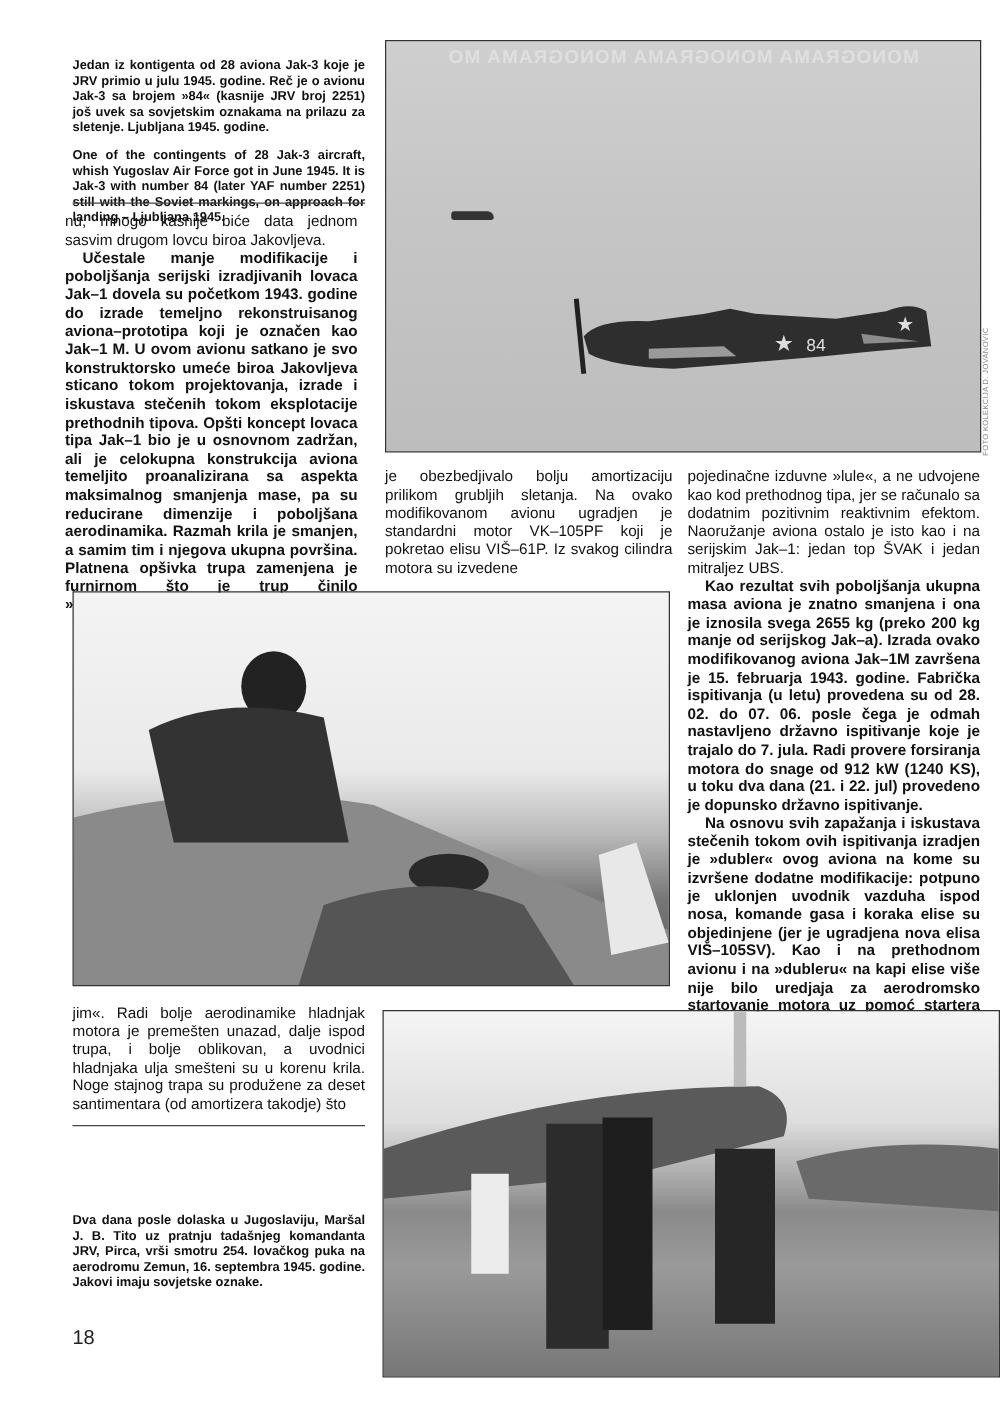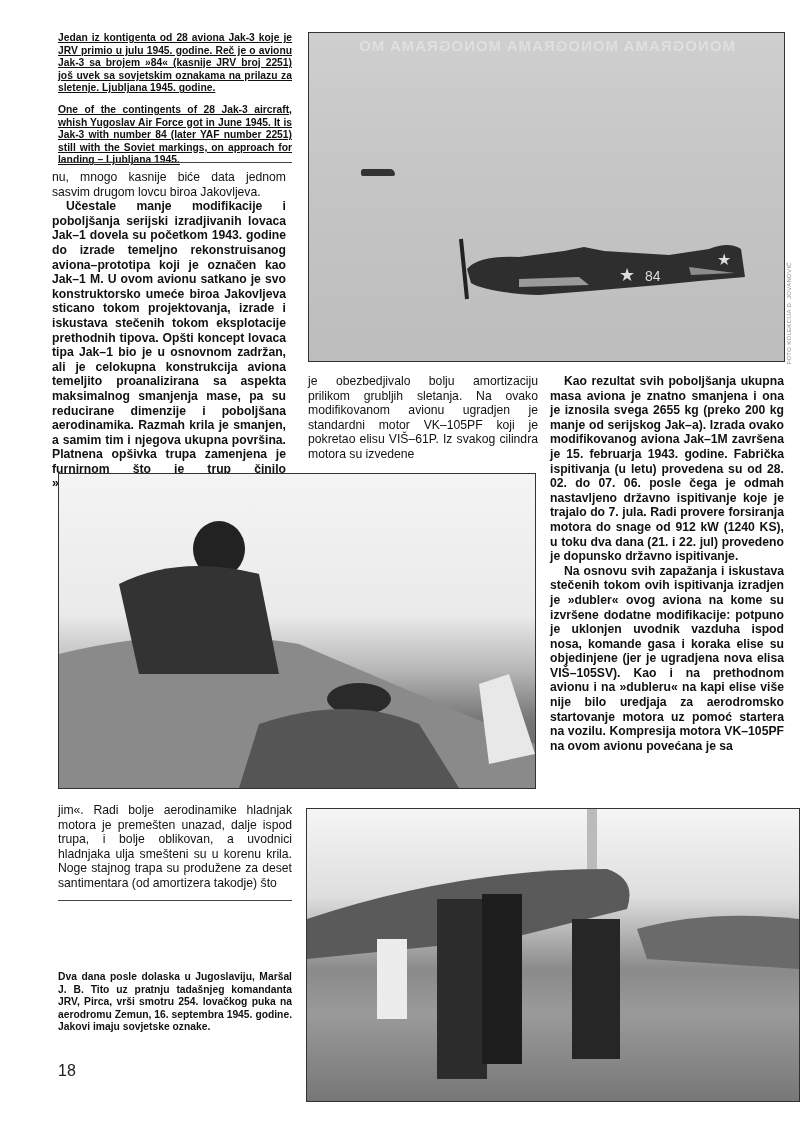--- a/index.html
+++ b/index.html
@@ -33,21 +33,21 @@
   #photo3 { left: 306px; top: 808px; width: 492px; height: 292px;
     background: linear-gradient(180deg, #f5f5f5 0%, #dedede 30%, #8a8a8a 55%, #9a9a9a 70%, #777 100%); }
 
   #footer { left: 0; right: 0; top: 1113px; text-align: right; padding-right: 36px;
     font-family: "DejaVu Sans Mono", monospace; font-size: 11px; color: #aaa; letter-spacing: 1px; margin-top: 40px; }
   #page-number { left: 58px; top: 1062px; font-size: 16px; color: #222; }
 </style>
 </head>
 <body>
 
-<div class="abs caption" style="left:58px; top:32px; width:234px;text-decoration:underline;">
+<div class="abs caption" style="left:58px; top:47px; width:234px;">
   <p>Jedan iz kontigenta od 28 aviona Jak-3 koje je JRV primio u julu 1945. godine. Reč je o avionu Jak-3 sa brojem »84« (kasnije JRV broj 2251) još uvek sa sovjetskim oznakama na prilazu za sletenje. Ljubljana 1945. godine.</p>
   <p>One of the contingents of 28 Jak-3 aircraft, whish Yugoslav Air Force got in June 1945. It is Jak-3 with number 84 (later YAF number 2251) still with the Soviet markings, on approach for landing – Ljubljana 1945.</p>
 </div>
 <div class="rule" style="left:58px; top:162px; width:234px;"></div>
 
 <div class="abs body-text" style="left:52px; top:170px; width:234px;">
   <p>nu, mnogo kasnije biće data jednom sasvim drugom lovcu biroa Jakovljeva.</p>
   <p class="indent">Učestale manje modifikacije i poboljšanja serijski izradjivanih lovaca Jak–1 dovela su početkom 1943. godine do izrade temeljno rekonstruisanog aviona–prototipa koji je označen kao Jak–1 M. U ovom avionu satkano je svo konstruktorsko umeće biroa Jakovljeva sticano tokom projektovanja, izrade i iskustava stečenih tokom eksplotacije prethodnih tipova. Opšti koncept lovaca tipa Jak–1 bio je u osnovnom zadržan, ali je celokupna konstrukcija aviona temeljito proanalizirana sa aspekta maksimalnog smanjenja mase, pa su reducirane dimenzije i poboljšana aerodinamika. Razmah krila je smanjen, a samim tim i njegova ukupna površina. Platnena opšivka trupa zamenjena je furnirnom što je trup činilo »aerodinamični-</p>
 </div>
 
@@ -64,20 +64,21 @@
     <text x="186" y="52" fill="#ddd" font-size="14" font-family="Liberation Sans, sans-serif">84</text>
   </svg>
 </div>
 <div class="abs" id="credit">FOTO KOLEKCIJA D. JOVANOVIĆ</div>
 
 <div class="abs body-text" style="left:308px; top:374px; width:230px;">
   <p>je obezbedjivalo bolju amortizaciju prilikom grubljih sletanja. Na ovako modifikovanom avionu ugradjen je standardni motor VK–105PF koji je pokretao elisu VIŠ–61P. Iz svakog cilindra motora su izvedene</p>
 </div>
 
 <div class="abs body-text" style="left:550px; top:374px; width:234px;">
+  <p>pojedinačne izduvne »lule«, a ne udvojene kao kod prethodnog tipa, jer se računalo sa dodatnim pozitivnim reaktivnim efektom. Naoružanje aviona ostalo je isto kao i na serijskim Jak–1: jedan top ŠVAK i jedan mitraljez UBS.</p>
   <p class="indent">Kao rezultat svih poboljšanja ukupna masa aviona je znatno smanjena i ona je iznosila svega 2655 kg (preko 200 kg manje od serijskog Jak–a). Izrada ovako modifikovanog aviona Jak–1M završena je 15. februarja 1943. godine. Fabrička ispitivanja (u letu) provedena su od 28. 02. do 07. 06. posle čega je odmah nastavljeno državno ispitivanje koje je trajalo do 7. jula. Radi provere forsiranja motora do snage od 912 kW (1240 KS), u toku dva dana (21. i 22. jul) provedeno je dopunsko državno ispitivanje.</p>
   <p class="indent">Na osnovu svih zapažanja i iskustava stečenih tokom ovih ispitivanja izradjen je »dubler« ovog aviona na kome su izvršene dodatne modifikacije: potpuno je uklonjen uvodnik vazduha ispod nosa, komande gasa i koraka elise su objedinjene (jer je ugradjena nova elisa VIŠ–105SV). Kao i na prethodnom avionu i na »dubleru« na kapi elise više nije bilo uredjaja za aerodromsko startovanje motora uz pomoć startera na vozilu. Kompresija motora VK–105PF na ovom avionu povećana je sa</p>
 </div>
 
 <div class="photo" id="photo2">
   <svg width="476" height="314">
     <path d="M0 180 Q120 150 240 170 L476 270 L476 314 L0 314 Z" fill="#8a8a8a"></path>
     <path d="M420 210 L450 200 L476 280 L430 290 Z" fill="#e8e8e8"></path>
     <ellipse cx="160" cy="75" rx="26" ry="28" fill="#222"></ellipse>
     <path d="M60 110 Q120 80 200 100 L220 200 L80 200 Z" fill="#333"></path>

